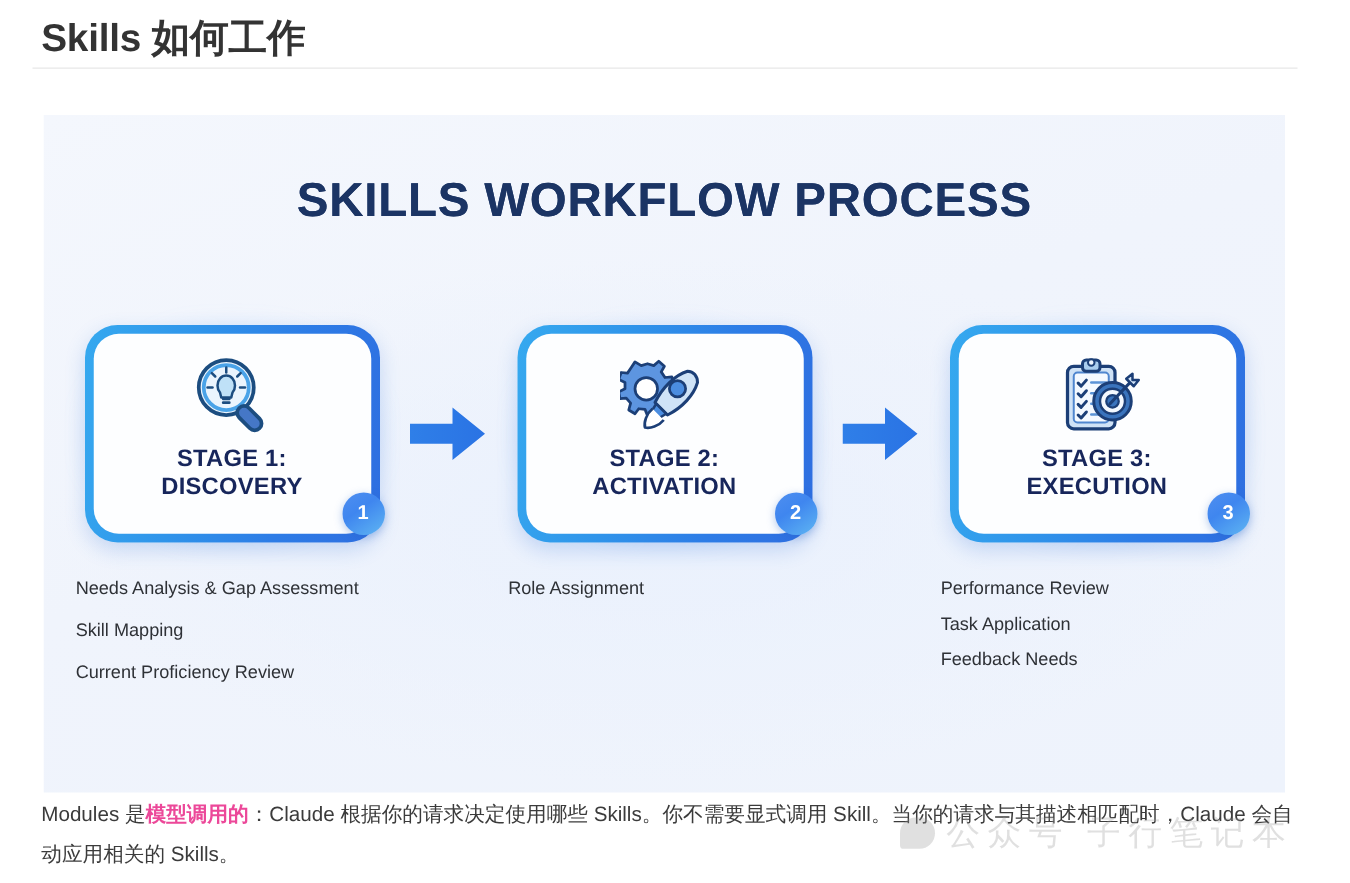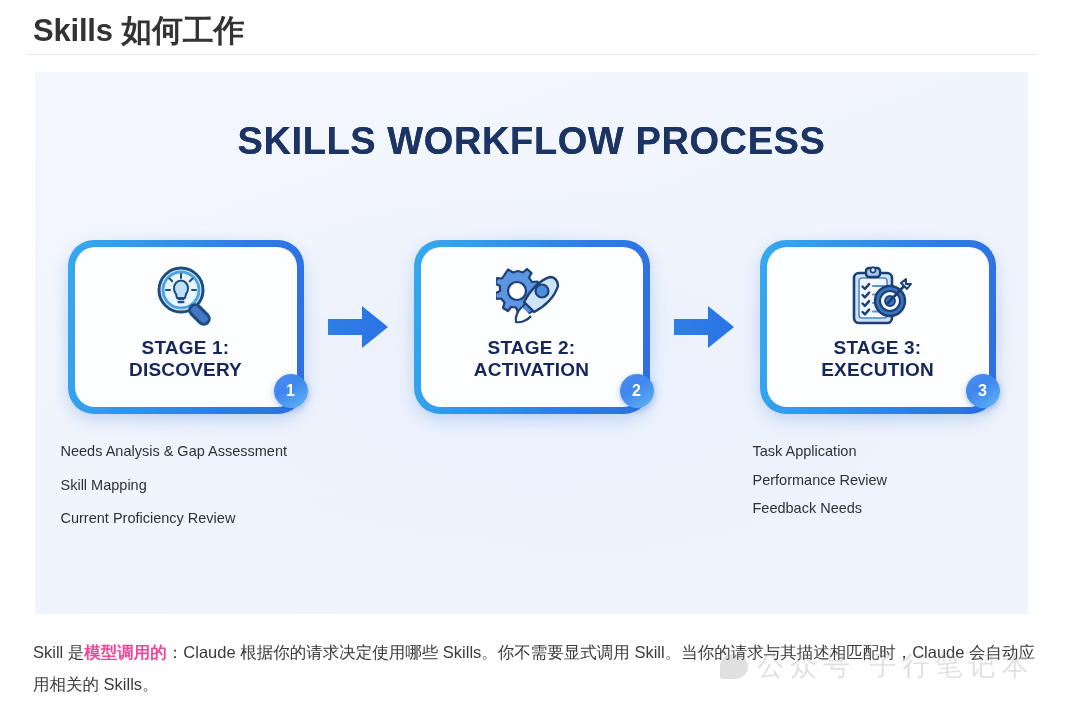--- a/index.html
+++ b/index.html
@@ -39,21 +39,21 @@
     top: 54px;
     width: 1012px;
     height: 1px;
     background: #e8e8e8;
   }
 
   
   .infographic {
     position: absolute;
     left: 35px;
-    top: 72px;
+    top: 92px;
     width: 993px;
     height: 542px;
     background:
       radial-gradient(ellipse 700px 300px at 50% 60%, #eaf1fd 0%, rgba(234,241,253,0) 70%),
       linear-gradient(160deg, #f4f7fd 0%, #f0f4fc 45%, #eef3fc 100%);
     overflow: hidden;
   }
 
   .ig-title {
     position: absolute;
@@ -300,20 +300,21 @@
               </div>
               <div class="card-title">
                 <span>STAGE 2:</span><br>
                 <span>ACTIVATION</span>
               </div>
             </div>
           </div>
           <div class="badge">2</div>
         </div>
         <div class="bullets">
+          <div class="bullet">Role Assignment</div>
         </div>
       </div>
 
       <div class="arrow">
         <svg width="62" height="46" viewBox="0 0 62 46">
           <defs>
             <linearGradient id="ag2" x1="0" y1="0" x2="1" y2="0">
               <stop offset="0%" stop-color="#2f7fe8"></stop>
               <stop offset="100%" stop-color="#2a73e4"></stop>
             </linearGradient>
@@ -354,29 +355,29 @@
               </div>
               <div class="card-title">
                 <span>STAGE 3:</span><br>
                 <span>EXECUTION</span>
               </div>
             </div>
           </div>
           <div class="badge">3</div>
         </div>
         <div class="bullets tight">
+          <div class="bullet">Performance Review</div>
           <div class="bullet">Task Application</div>
-          <div class="bullet">Performance Review</div>
           <div class="bullet">Feedback Needs</div>
         </div>
       </div>
 
     </div>
   </div>
 
-  <div class="caption"><span>Skill 是</span><b>模型调用的</b><span>：Claude 根据你的请求决定使用哪些 Skills。你不需要显式调用 Skill。当你的请求与其描述相匹配时，Claude 会自动应用相关的 Skills。</span></div>
+  <div class="caption"><span>Modules 是</span><b>模型调用的</b><span>：Claude 根据你的请求决定使用哪些 Skills。你不需要显式调用 Skill。当你的请求与其描述相匹配时，Claude 会自动应用相关的 Skills。</span></div>
 
   <div class="watermark">
     <div class="wm-bubble"></div>
     <div class="wm-text">公众号 子行笔记本</div>
   </div>
 
 </div>
 
 </body></html>

